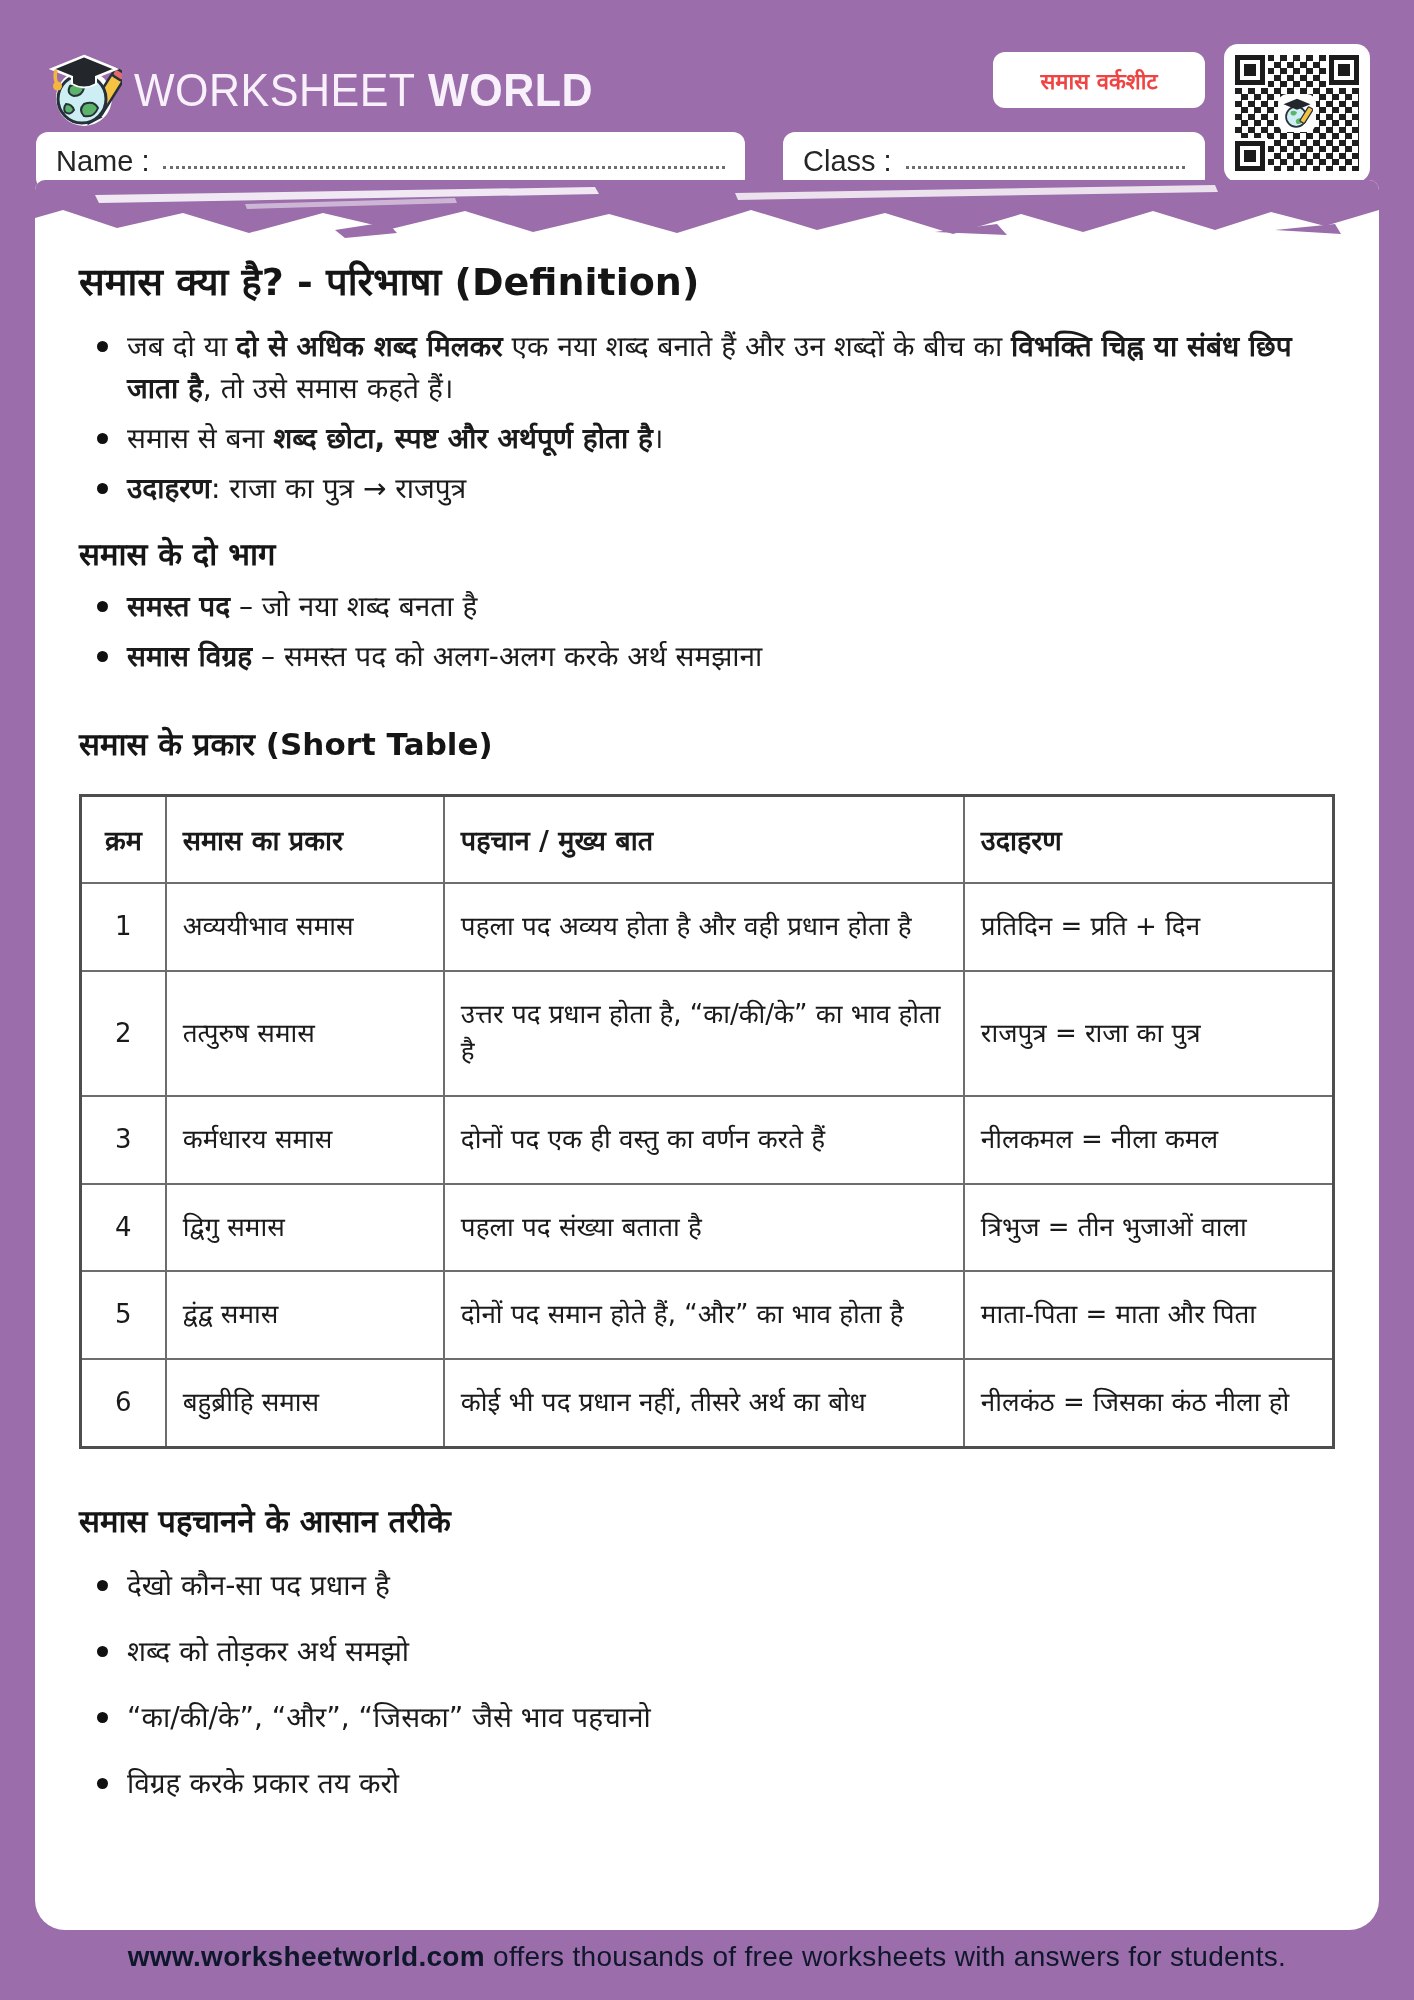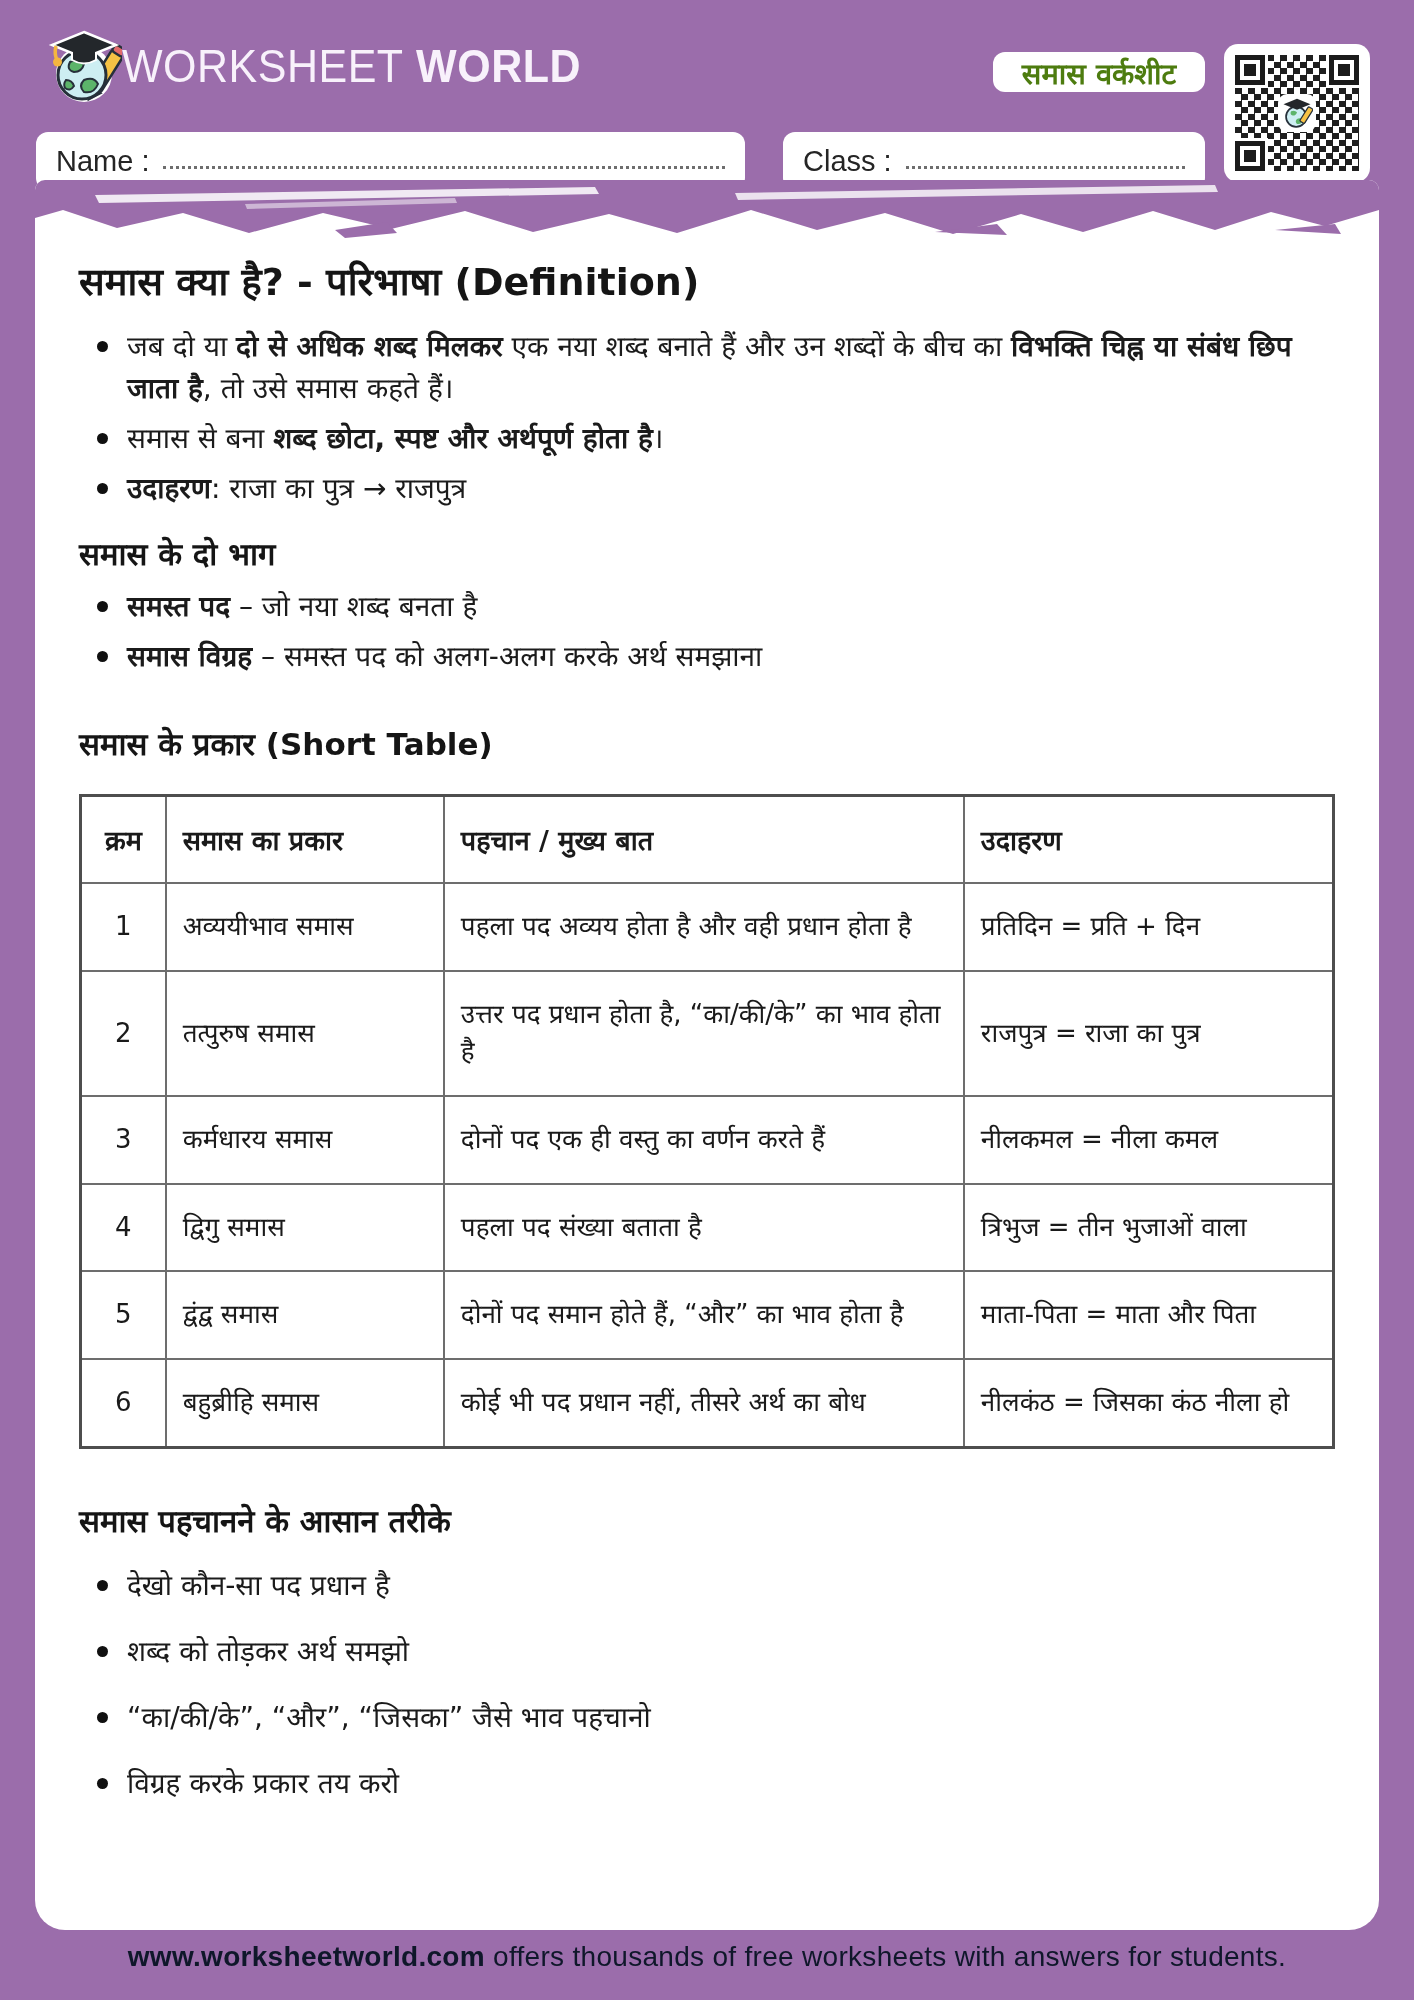--- a/index.html
+++ b/index.html
@@ -2,31 +2,31 @@
 <html><head>
 <meta charset="utf-8">
 <style>
   html,body { margin:0; padding:0; }
   .page {
     position:relative; width:1414px; height:2000px;
     background:#9b6dab; overflow:hidden;
     font-family:"DejaVu Sans", sans-serif; color:#1a1a1a;
   }
   
-  .logo { position:absolute; left:46px; top:28px; display:flex; align-items:center; gap:0; }
+  .logo { position:absolute; left:46px; top:52px; display:flex; align-items:center; gap:12px; }
   .logo svg { width:76px; height:76px; display:block; }
   .logo-text {
     font-family:"Liberation Sans", sans-serif; font-size:43px; color:#f8f1fb;
     letter-spacing:.5px; transform:scaleY(1.08); transform-origin:left center; white-space:nowrap;
   }
   .logo-text .lt-bold { font-weight:bold; }
   .badge {
-    position:absolute; left:993px; top:52px; width:212px; height:40px;
+    position:absolute; left:993px; top:52px; width:212px; height:56px;
     background:#ffffff; border-radius:12px; display:flex; align-items:center; justify-content:center;
-    font-size:29px; font-weight:bold; color:#4d7c0f;
+    font-size:22px; font-weight:bold; color:#ef4444;
   }
   .qr-box {
     position:absolute; left:1224px; top:44px; width:146px; height:138px;
     background:#ffffff; border-radius:14px; padding:11px; box-sizing:border-box;
   }
   .qr-inner { position:relative; width:100%; height:100%; }
   .qr-checker {
     position:absolute; inset:0;
     background:repeating-conic-gradient(#1f1f1f 0% 25%, #ffffff 0% 50%);
     background-size:13px 13px;

